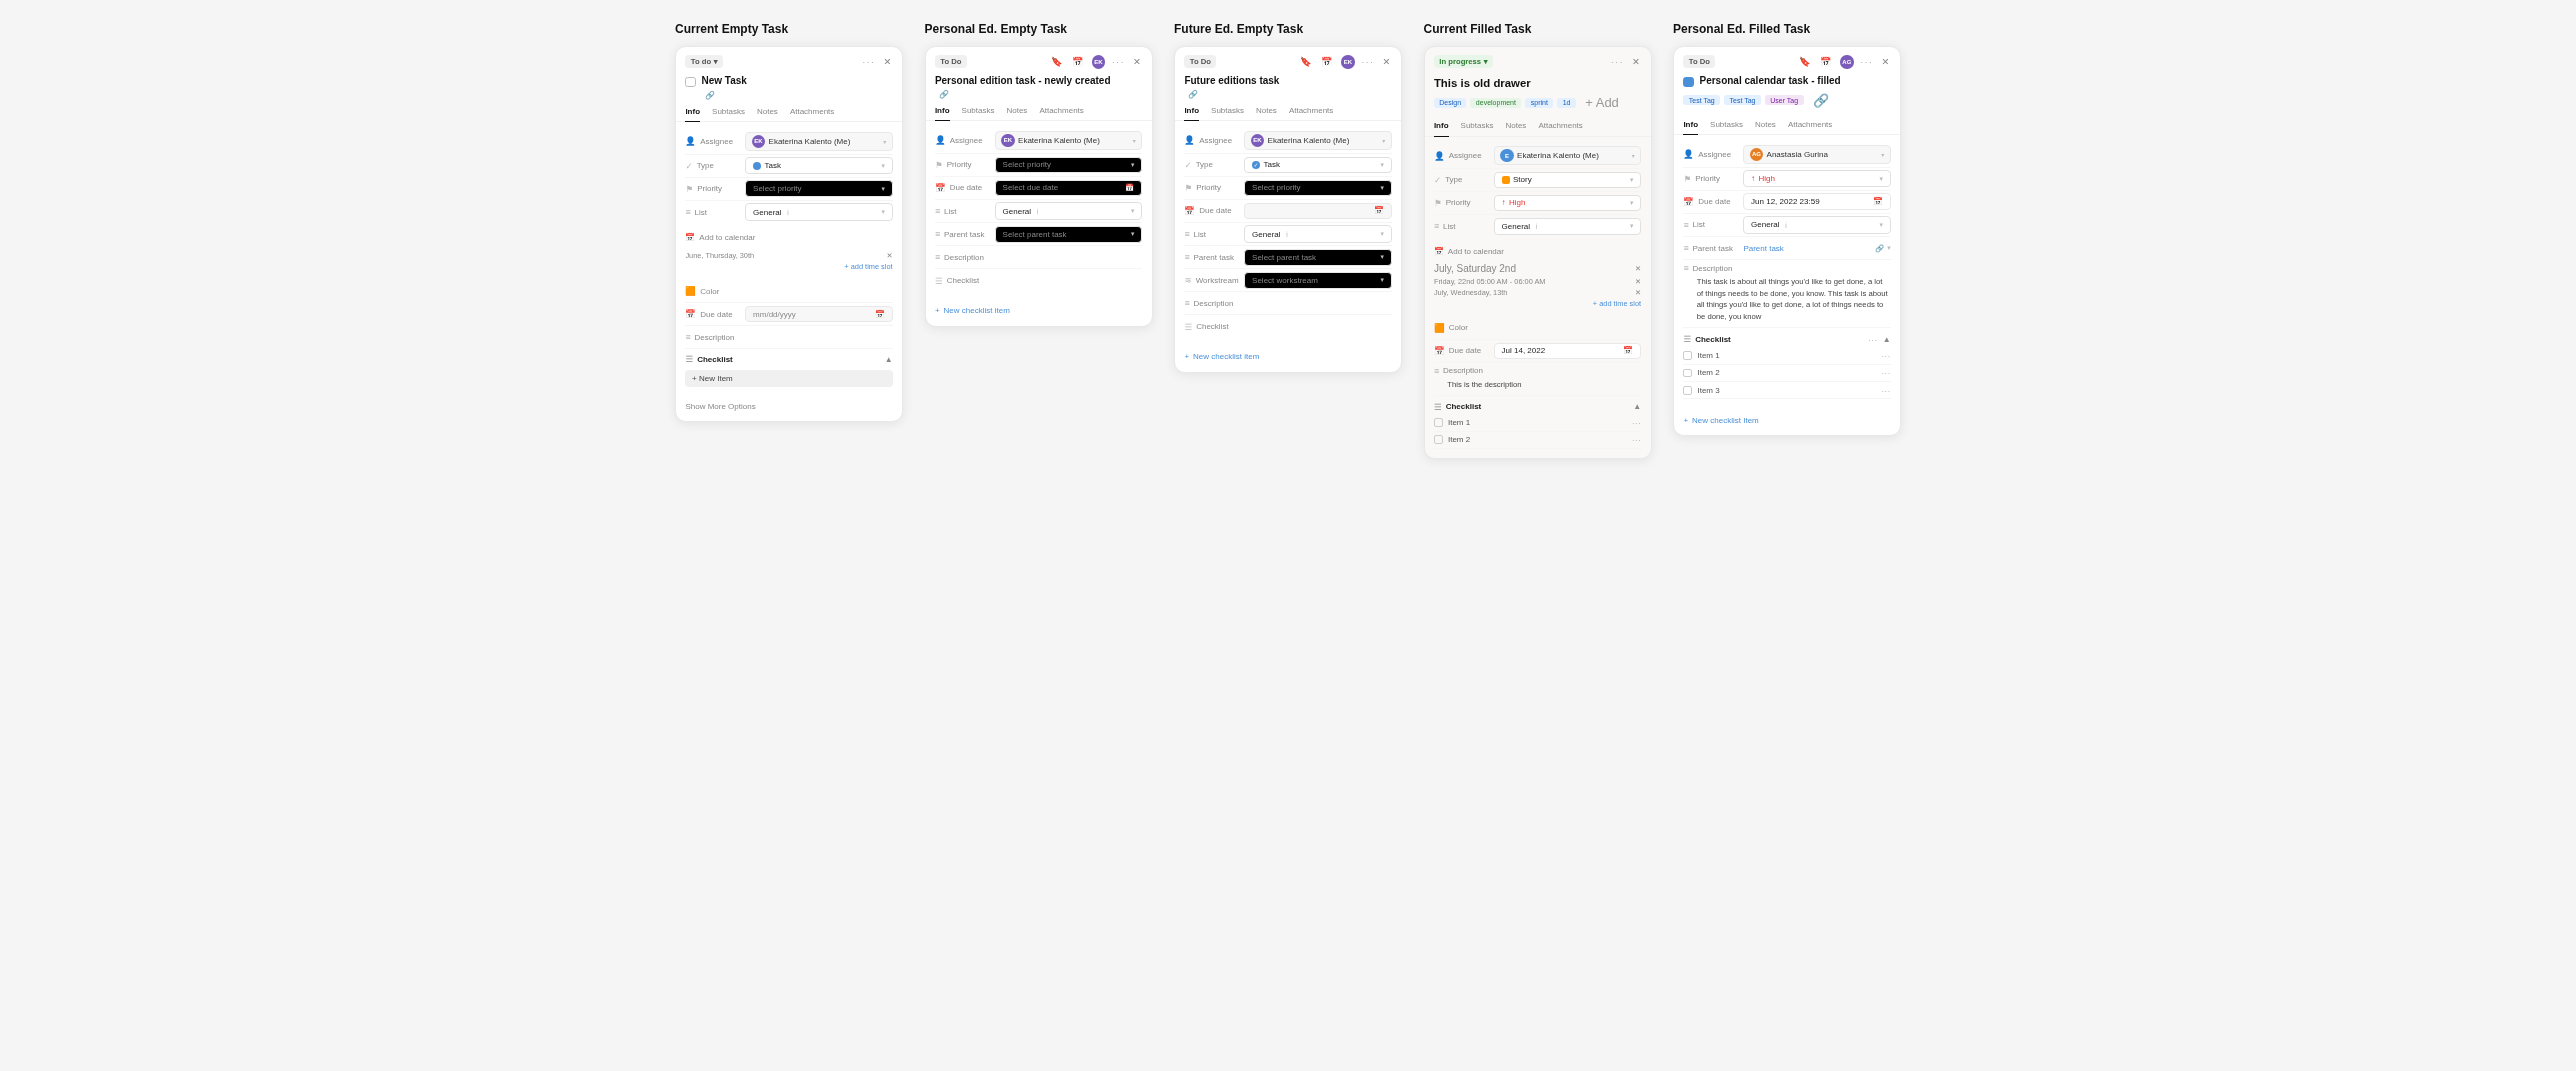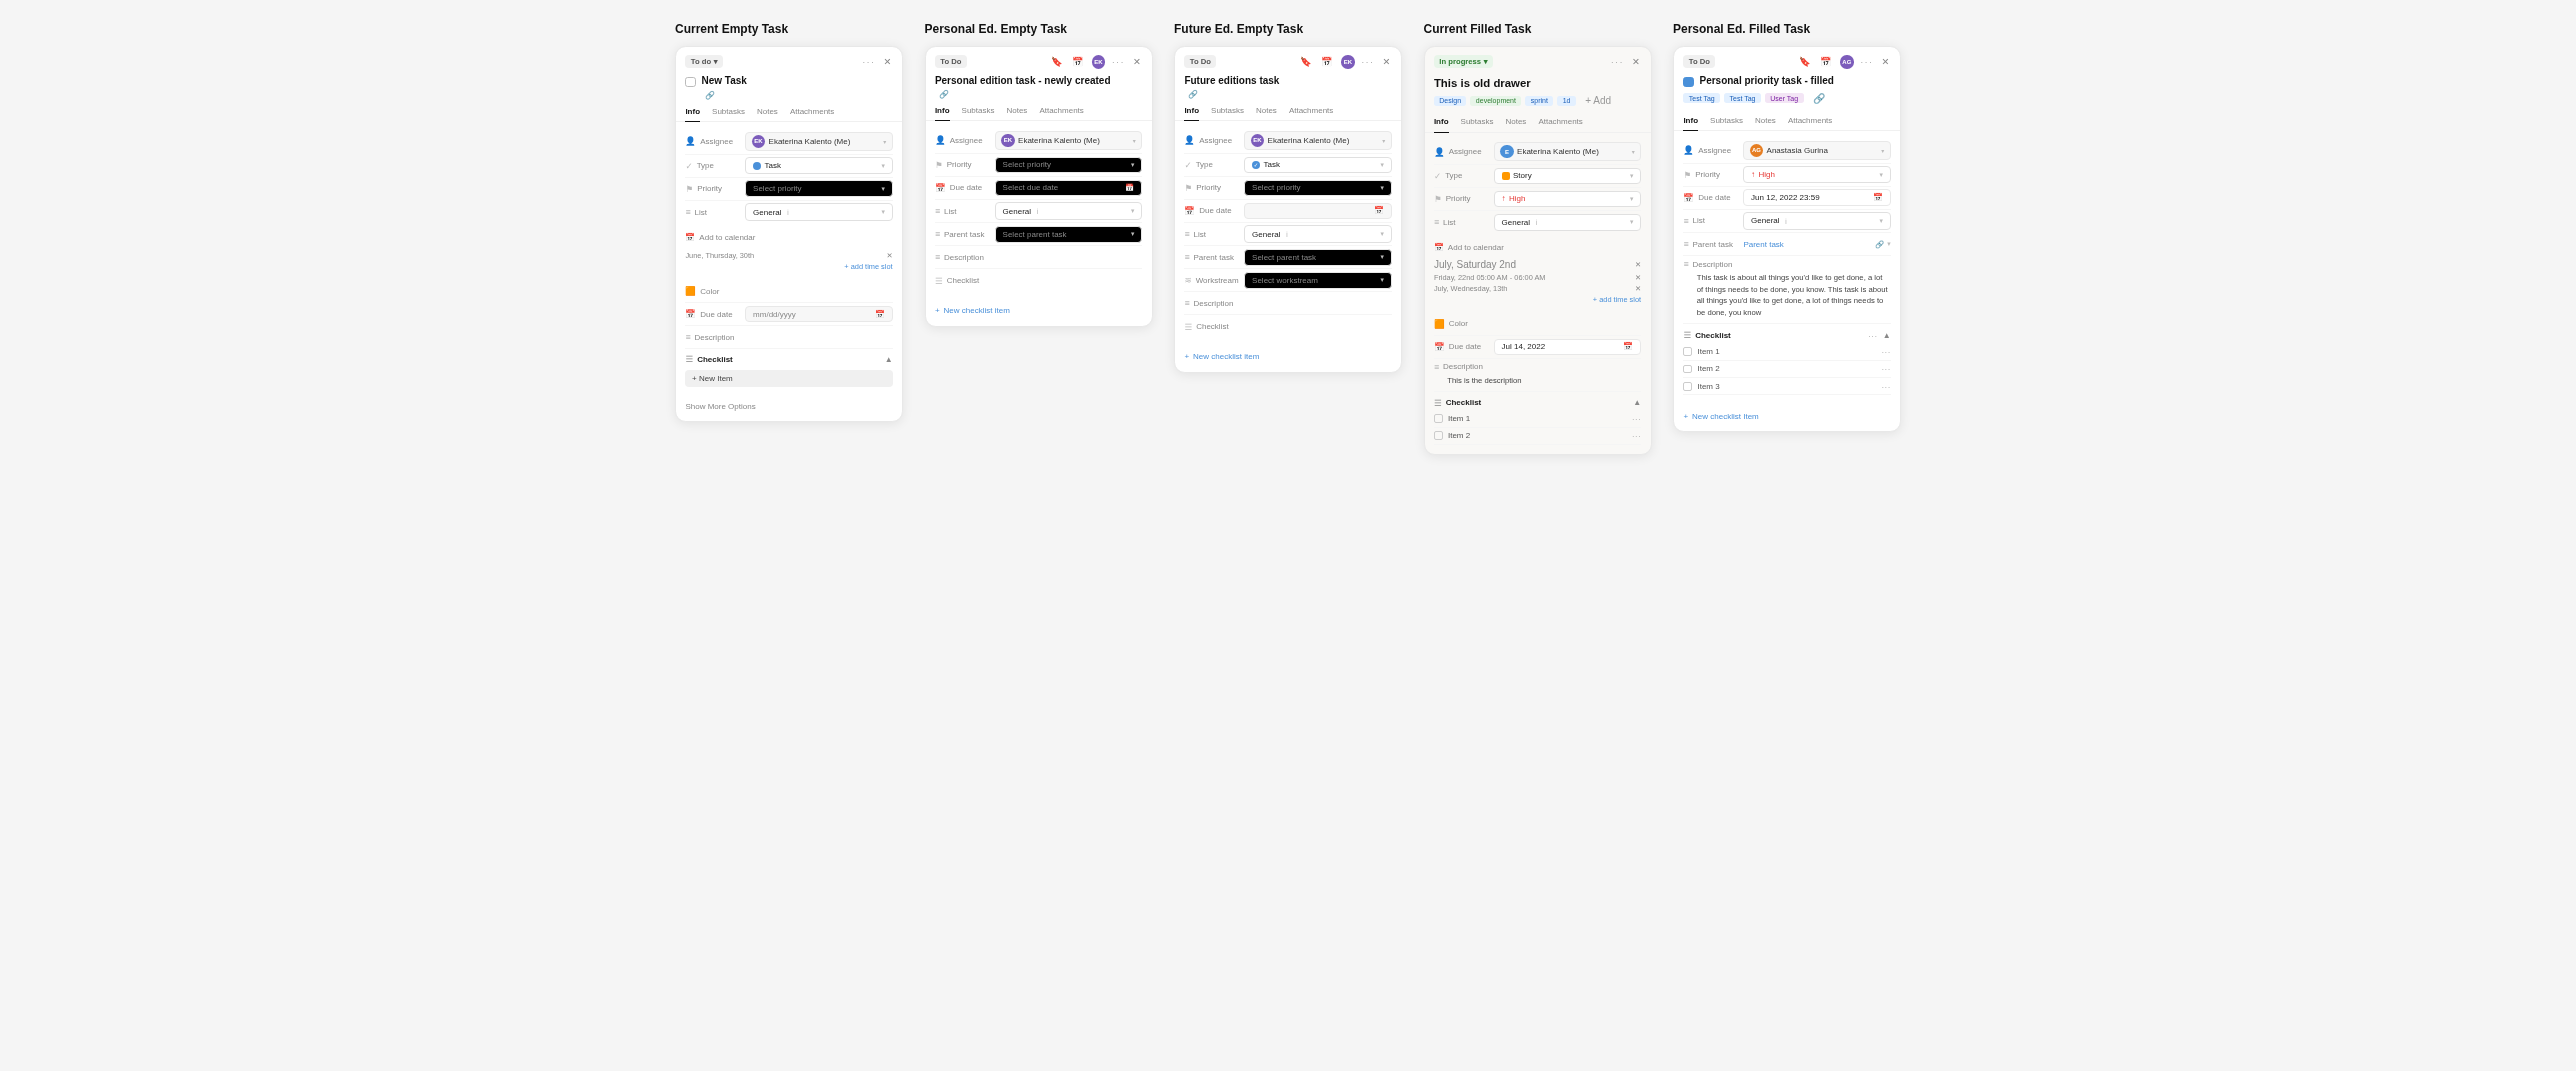--- a/index.html
+++ b/index.html
@@ -112,21 +112,21 @@
     }
     .tag {
       font-size: 7px;
       padding: 1.3px 5.4px;
       border-radius: 2.7px;
       font-weight: 500;
     }
     .tag-blue { background: #e3f0ff; color: #1a5eb8; }
     .tag-green { background: #e8f5e9; color: #2e7d32; }
     .tag-purple { background: #f3e5f5; color: #7b1fa2; }
-    .tag-add { background: none; color: #999; font-size: 10px; cursor: pointer; }
+    .tag-add { background: none; color: #999; font-size: 13px; cursor: pointer; }
     
     .tabs {
       display: flex;
       padding: 0 9.4px;
       border-bottom: 1px solid #f0f0f0;
       gap: 12px;
       margin-top: 2.7px;
     }
     .tab {
       font-size: 8px;
@@ -1010,21 +1010,21 @@
         <div class="header-actions">
           <button class="icon-btn">🔖</button>
           <button class="icon-btn">📅</button>
           <div class="avatar-letter" style="background:#7c5cbb;">AG</div>
           <span class="dots-icon">···</span>
           <button class="icon-btn">✕</button>
         </div>
       </div>
       <div class="task-title-area">
         <div class="task-checkbox checked"></div>
-        <span class="task-title">Personal priority task - filled</span>
+        <span class="task-title">Personal calendar task - filled</span>
       </div>
 
       <div class="tags-row">
         <span class="tag tag-blue">Test Tag</span>
         <span class="tag tag-blue">Test Tag</span>
         <span class="tag tag-purple">User Tag</span>
         <span class="tag tag-add">🔗</span>
       </div>
       <div class="tabs">
         <span class="tab active">Info</span>

